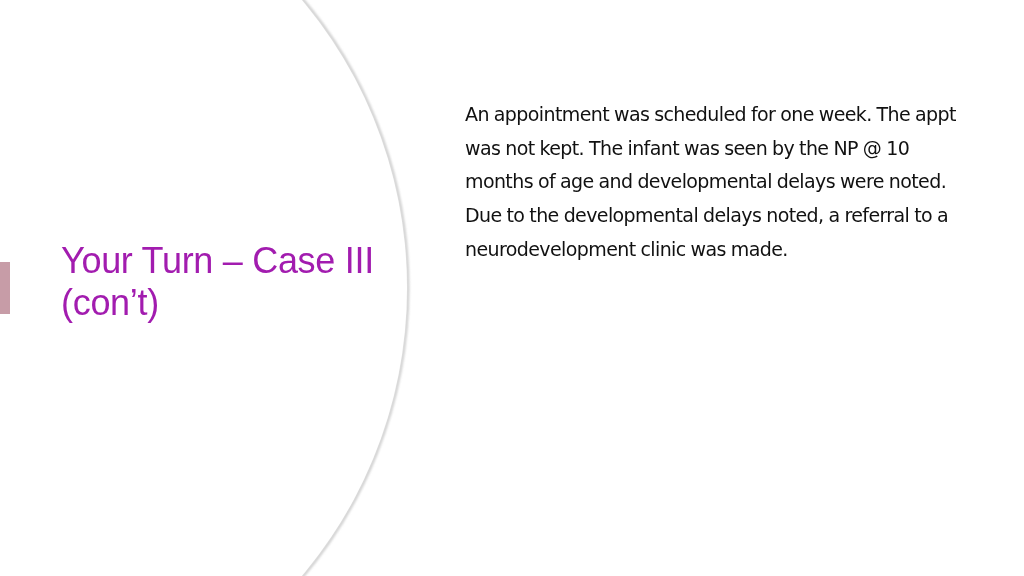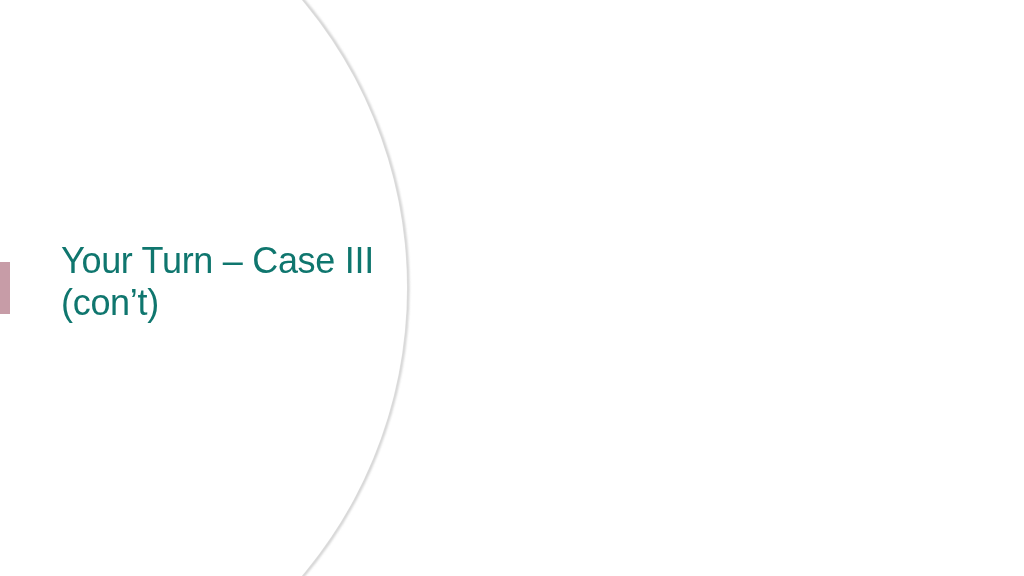--- a/index.html
+++ b/index.html
@@ -1,20 +1,20 @@
 <!DOCTYPE html>
 <html><head>
 <meta charset="utf-8">
 <style>
   html, body { margin: 0; padding: 0; }
   body { width: 1024px; height: 576px; background: #ffffff; position: relative; overflow: hidden; }
   .slide { position: absolute; left: 0; top: 0; width: 1024px; height: 576px; background: #ffffff; overflow: hidden; }
   .arc-svg { position: absolute; left: 0; top: 0; width: 1024px; height: 576px; }
   .accent-bar { position: absolute; left: 0; top: 262px; width: 10px; height: 52px; background: #c79ca7; }
-  .title { position: absolute; left: 61px; top: 240px; width: 320px; font-family: "Liberation Sans", sans-serif; font-size: 36px; line-height: 42px; color: #0f766e; margin: 0; font-weight: normal; letter-spacing: -0.3px; }
+  .title { position: absolute; left: 61px; top: 240px; width: 320px; font-family: "Liberation Sans", sans-serif; font-size: 36px; line-height: 42px; color: #a21caf; margin: 0; font-weight: normal; letter-spacing: -0.3px; }
   .body { position: absolute; left: 465px; top: 98px; width: 500px; font-family: "DejaVu Sans", sans-serif; font-size: 19px; color: #111111; }
   .body p { margin: 0 0 10px 0; line-height: 33.7px; letter-spacing: -0.6px; word-spacing: -0.5px; }
 </style>
 </head>
 <body>
 
 <div class="slide">
   <svg class="arc-svg" viewBox="0 0 1024 576" xmlns="http://www.w3.org/2000/svg">
     <defs>
       <filter id="soft" x="-10%" y="-10%" width="120%" height="120%">
@@ -23,14 +23,15 @@
     </defs>
     <circle cx="-40" cy="288" r="448" fill="none" stroke="#d0d0d0" stroke-width="3" filter="url(#soft)"></circle>
     <circle cx="-40" cy="288" r="447" fill="#ffffff" stroke="none"></circle>
   </svg>
 
   <div class="accent-bar"></div>
 
   <h1 class="title">Your Turn – Case III (con’t)</h1>
 
   <div class="body">
+    <p>An appointment was scheduled for one week. The appt was not kept.  The infant was seen by the NP @ 10 months of age and developmental delays were noted.  Due to the developmental delays noted, a referral to a neurodevelopment clinic was made.</p>
   </div>
 </div>
 
 </body></html>

